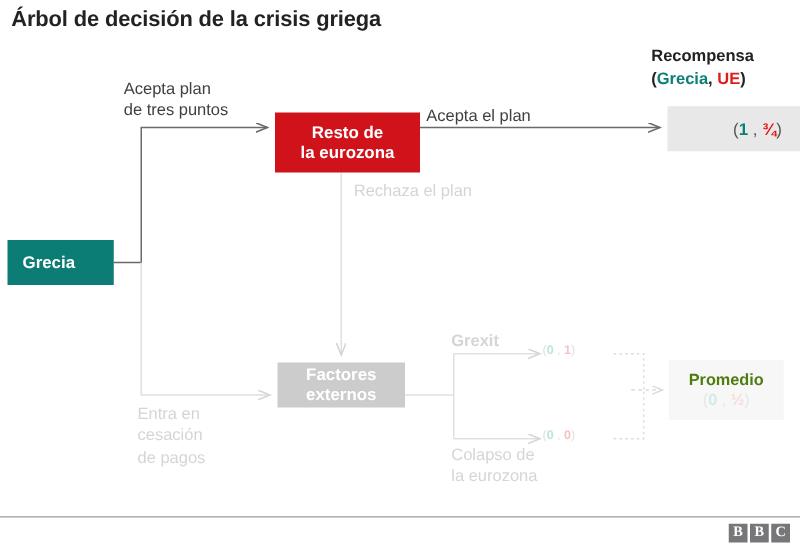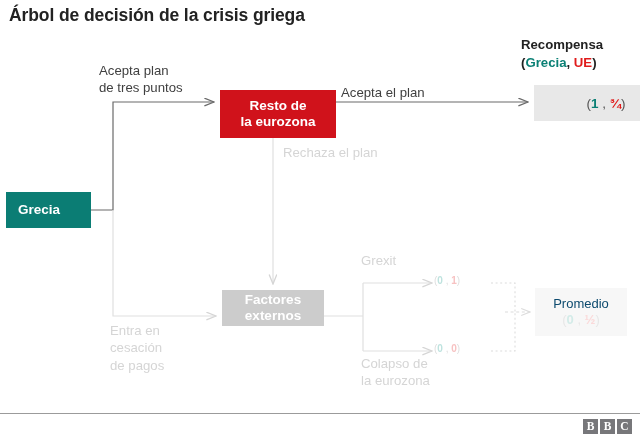--- a/index.html
+++ b/index.html
@@ -91,21 +91,22 @@
     height: 48px;
     background: #f7f7f7;
     display: flex;
     flex-direction: column;
     align-items: center;
     justify-content: center;
     line-height: 1.25;
   }
   .promedio-label {
     font-size: 13px;
-    color: #0c4a6e;
+    color: #4d7c0f;
+    font-weight: bold;
   }
   .promedio-payoff {
     font-size: 13px;
   }
   .lbl {
     position: absolute;
     font-size: 13.2px;
     line-height: 1.32;
     white-space: pre;
   }
@@ -231,21 +232,21 @@
 externos</span>
   </div>
 
   <div class="lbl lbl-dark" style="left:99px; top:62px;">Acepta plan
 de tres puntos</div>
   <div class="lbl lbl-light" style="left:283px; top:144px;">Rechaza el plan</div>
   <div class="lbl lbl-dark" style="left:341px; top:84px;">Acepta el plan</div>
   <div class="lbl lbl-light" style="left:110px; top:322px;">Entra en
 cesación
 de pagos</div>
-  <div class="lbl lbl-light" style="left:361px; top:252px;">Grexit</div>
+  <div class="lbl lbl-light" style="left:361px; top:264px;font-weight:bold;">Grexit</div>
   <div class="lbl lbl-light" style="left:361px; top:355px;">Colapso de
 la eurozona</div>
 
   <div class="payoff-box payoff-accept">
     <span><span class="pay-paren">(</span><span class="pay-g">1</span><span class="pay-paren"> , </span><span class="pay-u">¾</span><span class="pay-paren">)</span></span>
   </div>
 
   <div class="payoff-inline" style="left:434px; top:275px;"><span class="pay-paren-faded">(</span><span class="pay-g-faded">0</span><span class="pay-paren-faded"> , </span><span class="pay-u-faded">1</span><span class="pay-paren-faded">)</span></div>
 
   <div class="payoff-inline" style="left:434px; top:343px;"><span class="pay-paren-faded">(</span><span class="pay-g-faded">0</span><span class="pay-paren-faded"> , </span><span class="pay-u-faded">0</span><span class="pay-paren-faded">)</span></div>

